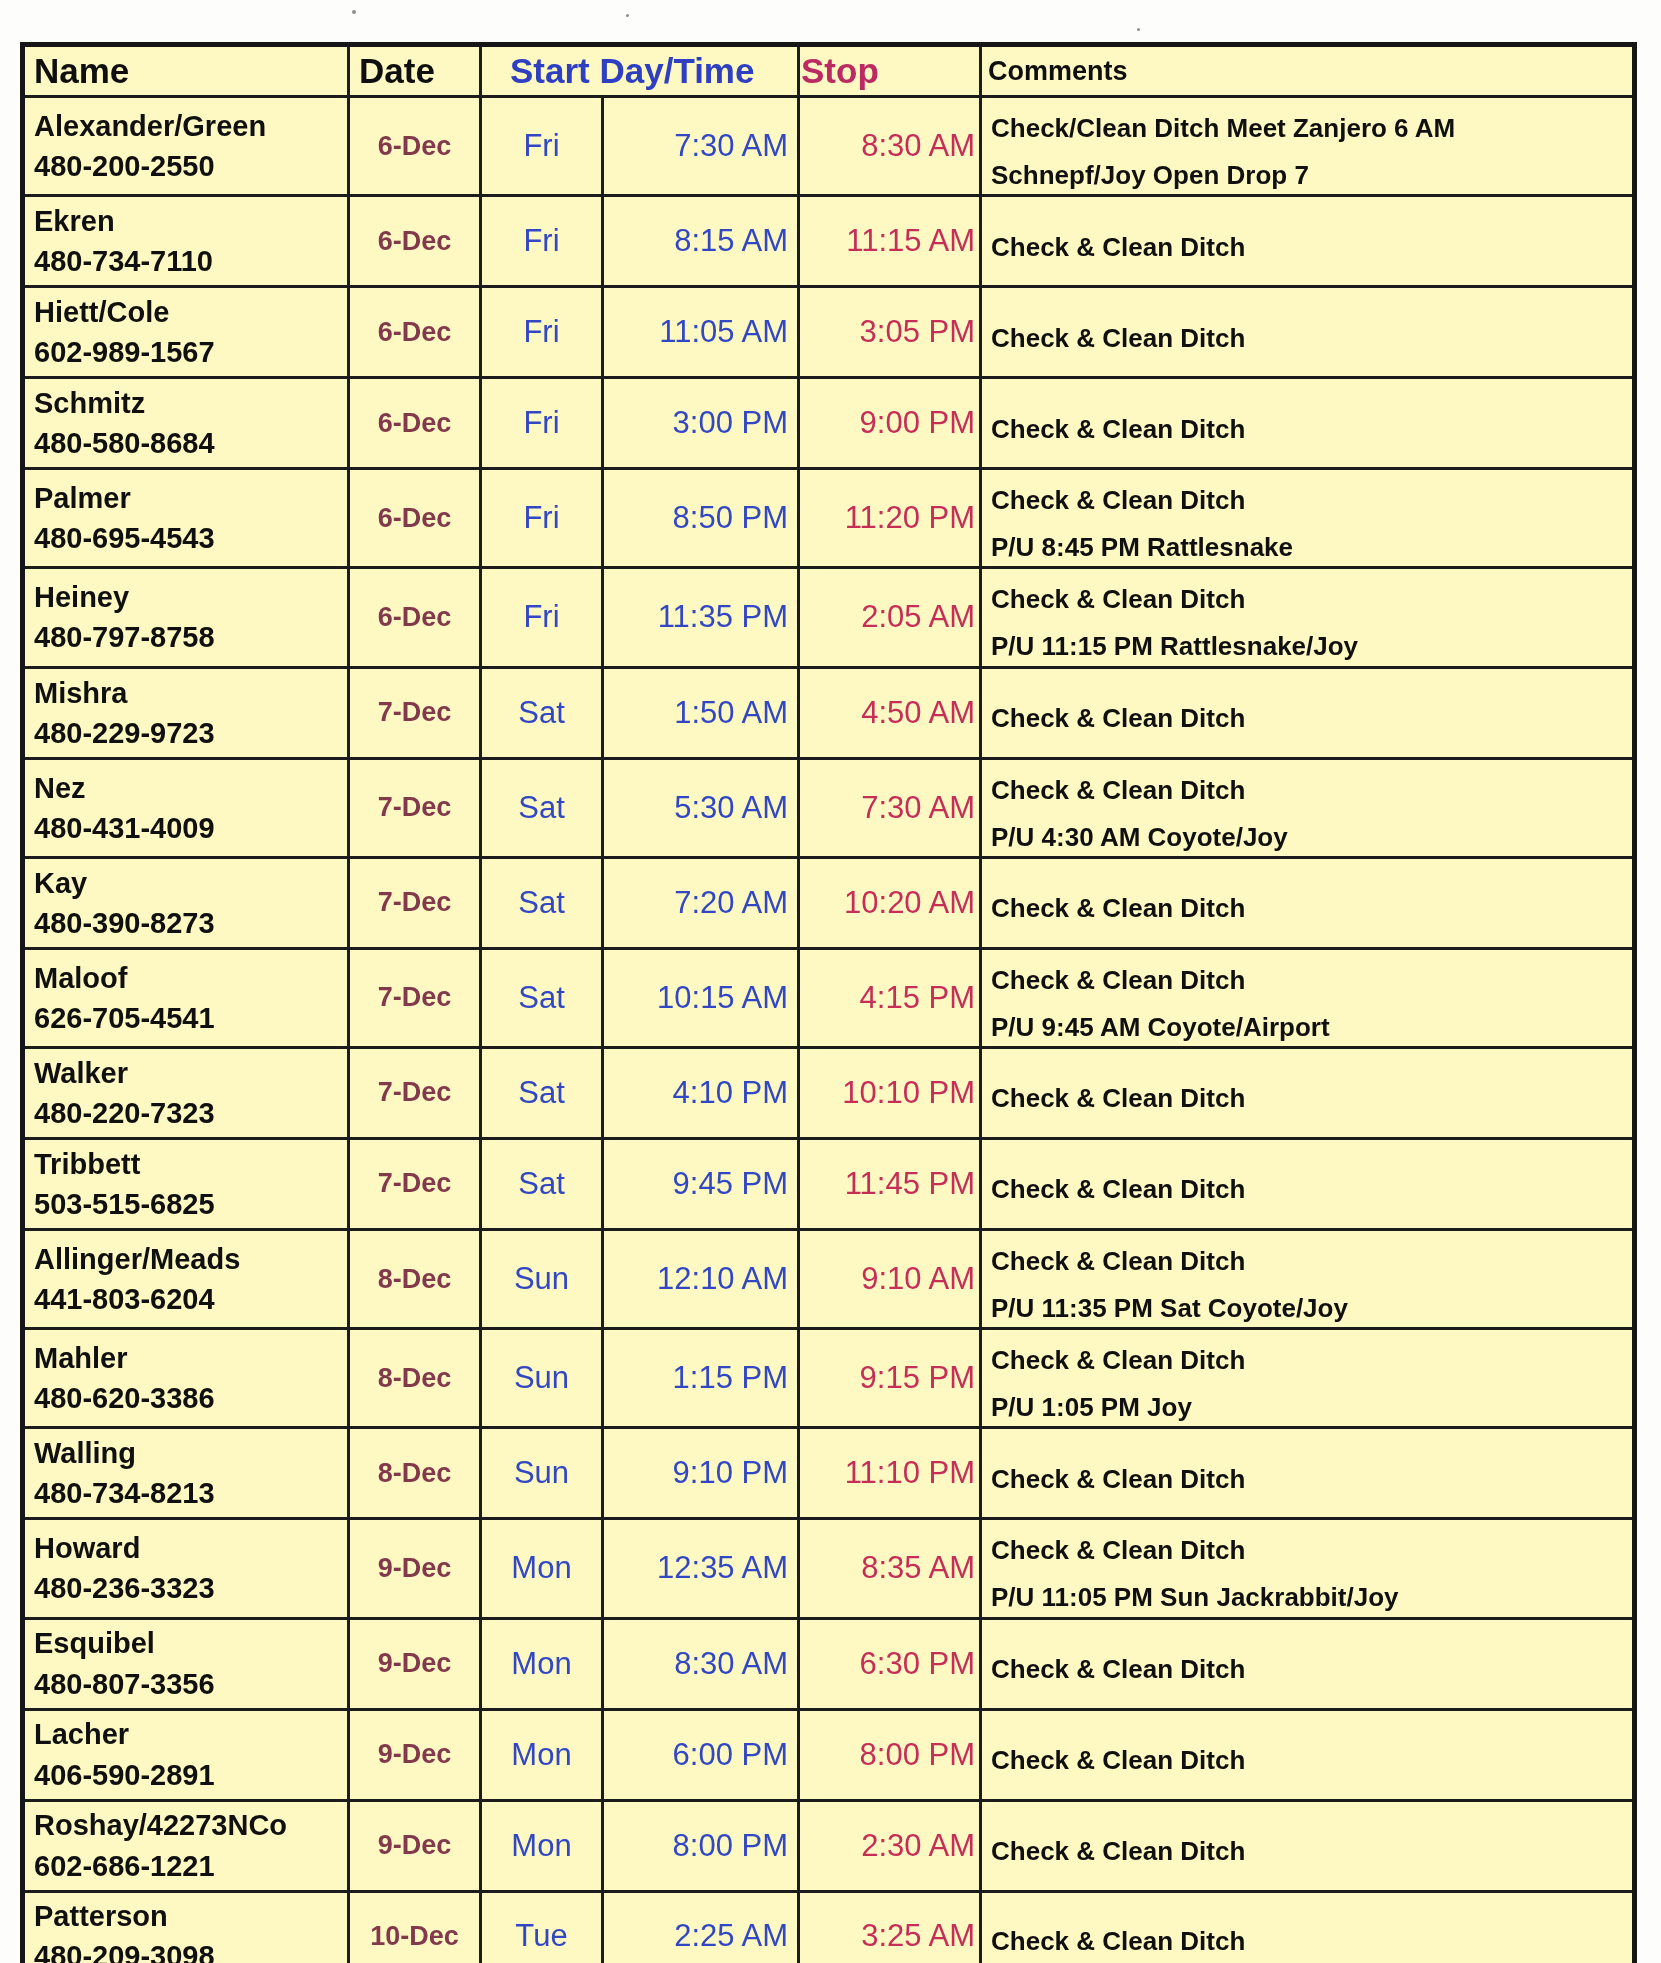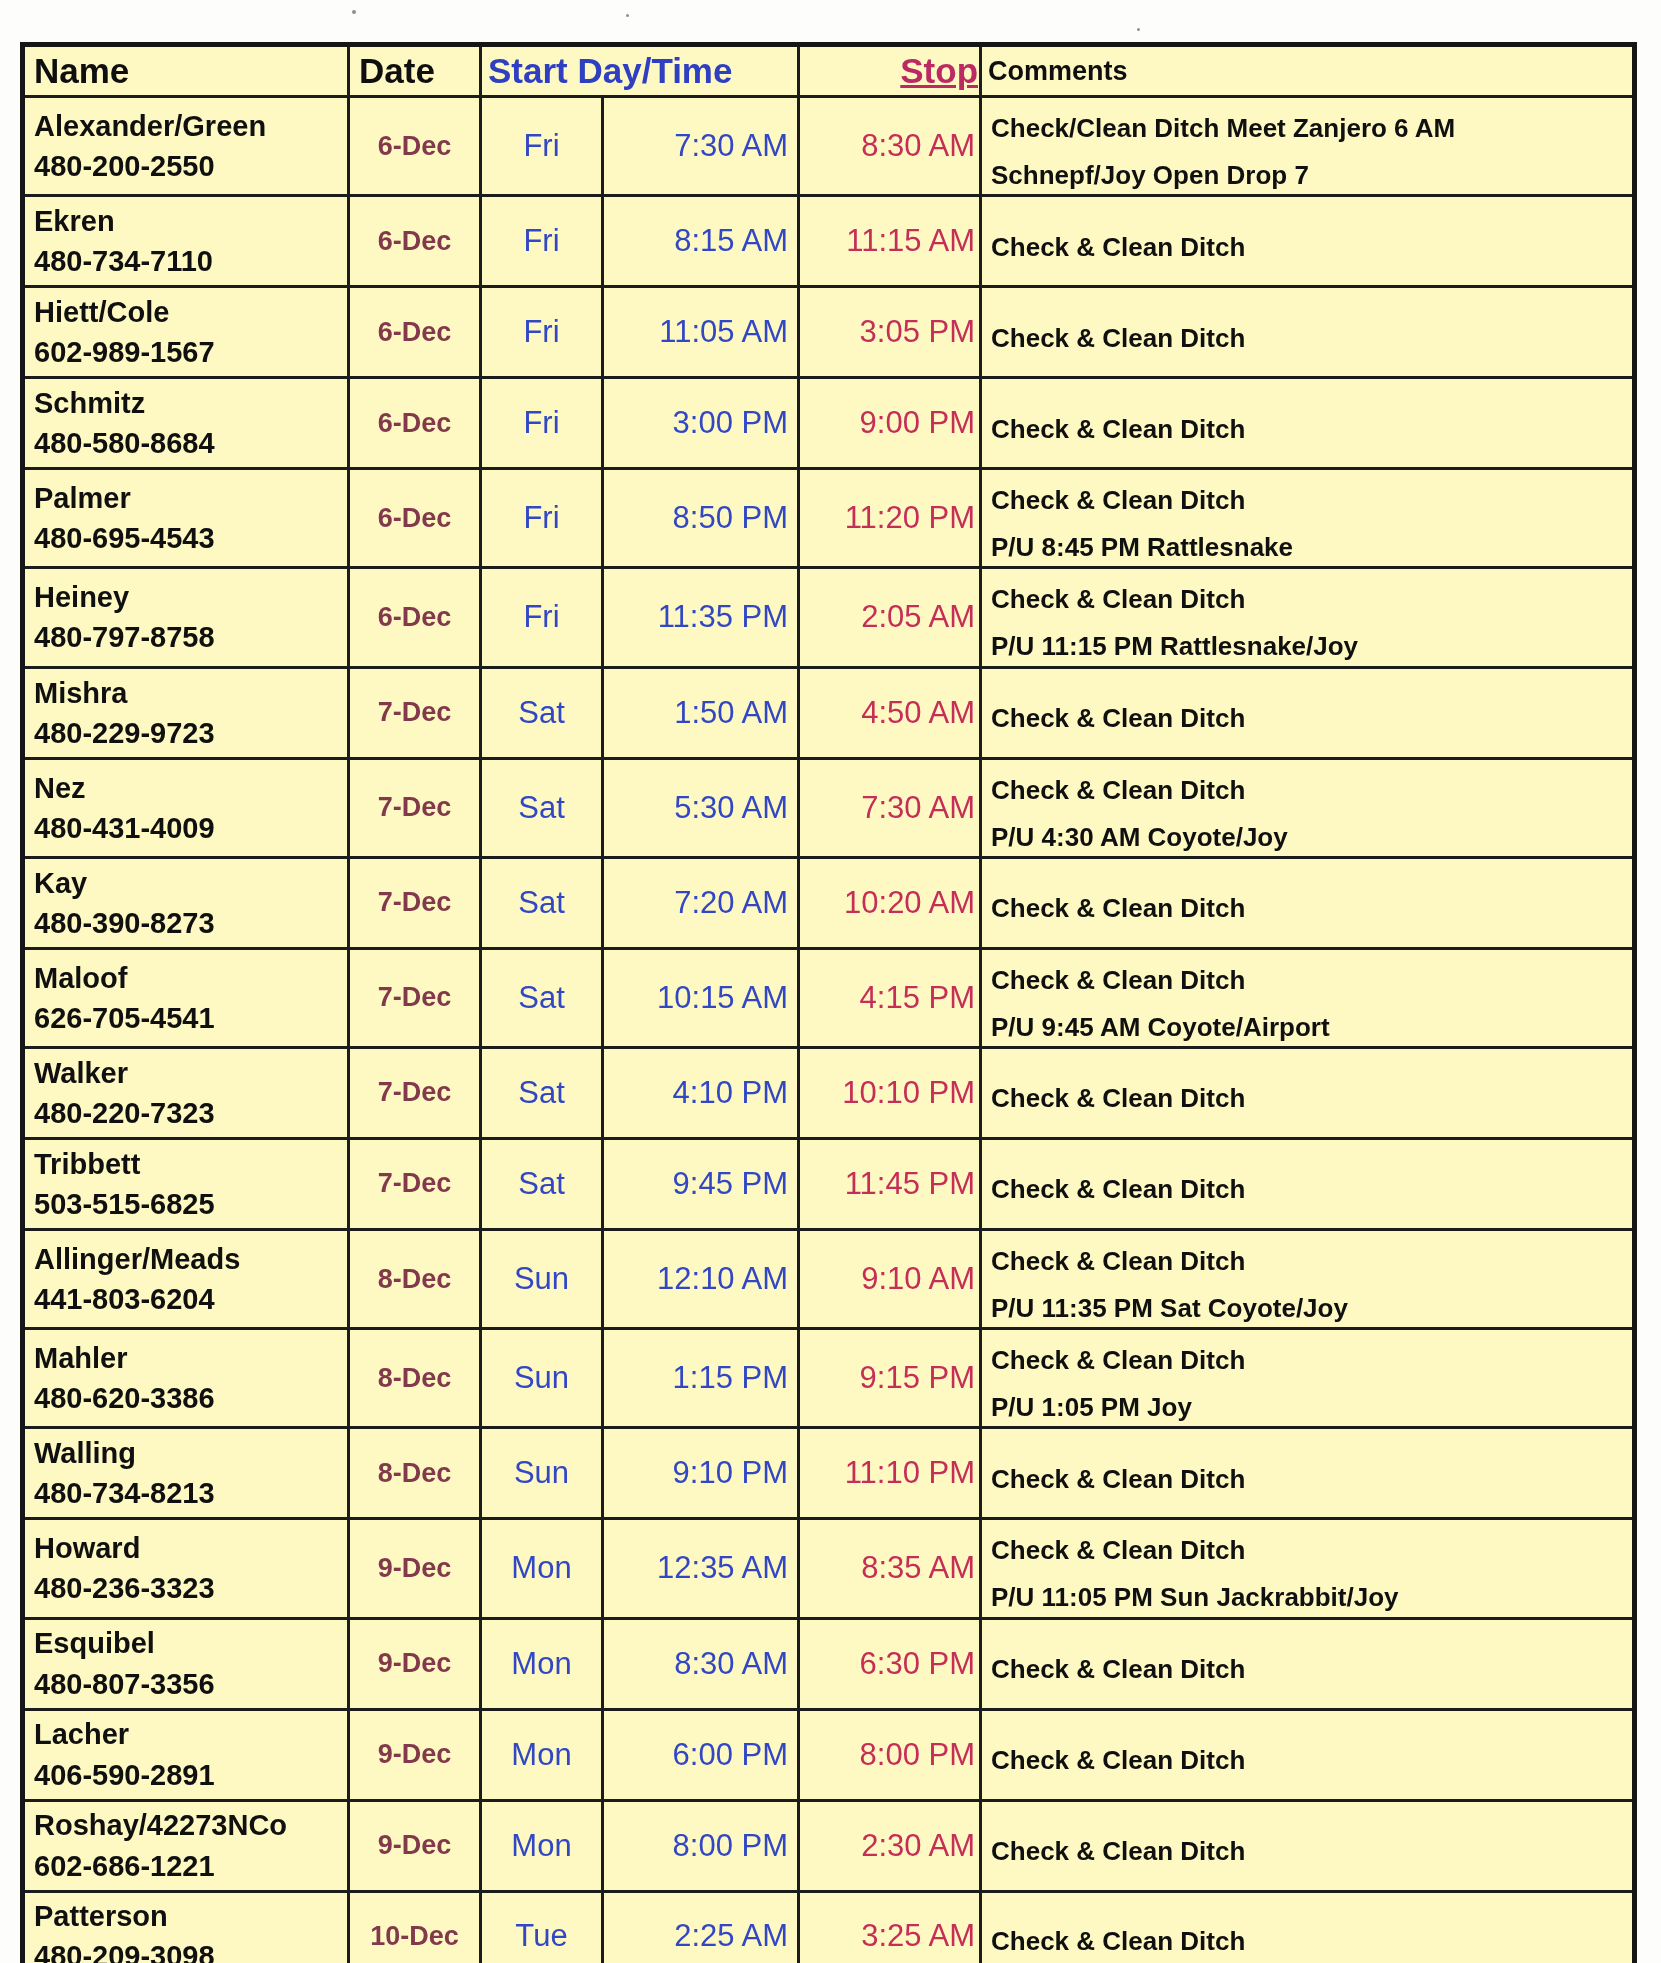--- a/index.html
+++ b/index.html
@@ -39,30 +39,29 @@
     color: #0f0f0f;
     text-align: left;
     padding-left: 9px;
     vertical-align: middle;
   }
   th.h-start {
     font-size: 35px;
     font-weight: bold;
     color: #2e3fc2;
     text-align: left;
-    padding-left: 6px;
+    padding-left: 28px;
     vertical-align: middle;
   }
   th.h-stop {
     font-size: 35px;
     font-weight: bold;
     color: #bb2a62;
-    text-align: right;
-    vertical-align: middle;
-    text-decoration: underline;
+    text-align: left;
+    vertical-align: middle;
   }
   th.h-comments {
     font-size: 27px;
     font-weight: bold;
     color: #0f0f0f;
     text-align: left;
     padding-left: 6px;
     vertical-align: middle;
   }
 

